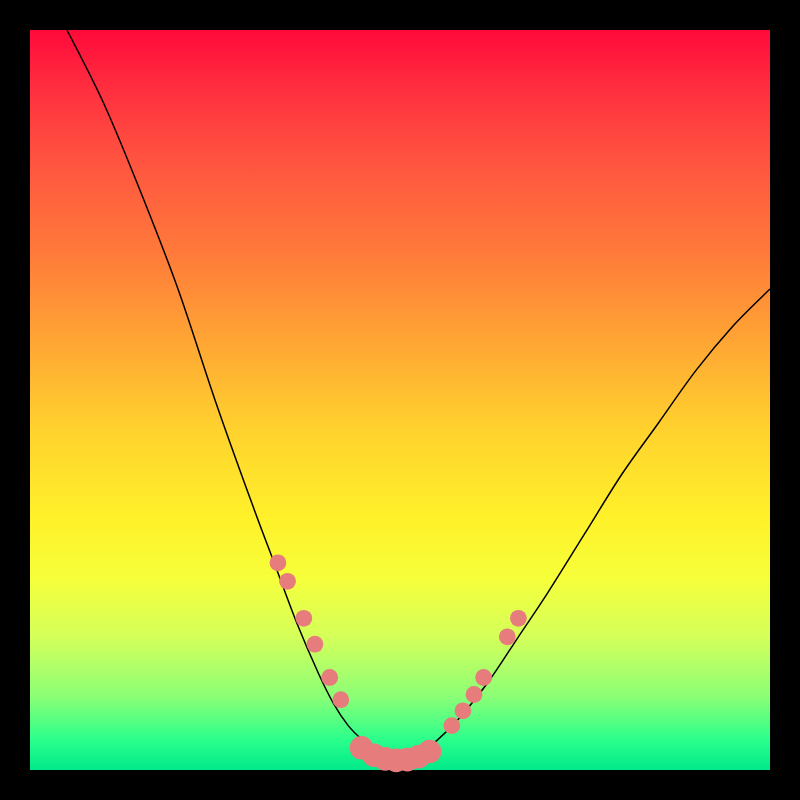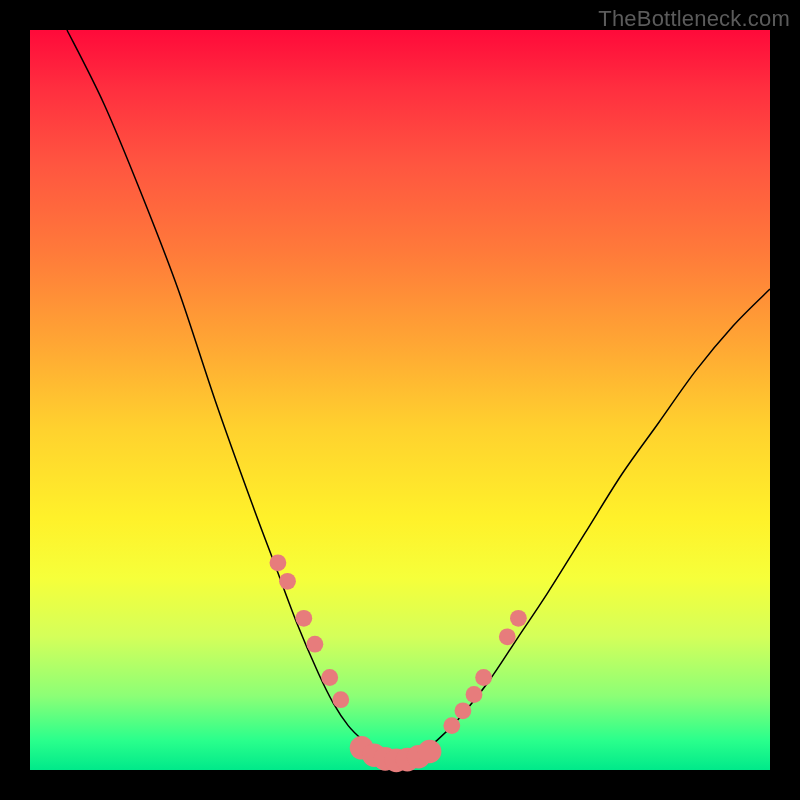--- a/index.html
+++ b/index.html
@@ -66,21 +66,20 @@
   }
   .marker-big {
     fill: #e77c7c;
     stroke: none;
   }
 </style>
 </head>
 <body>
 
 <div class="frame">
-  <div class="watermark">TheBottleneck.com</div>
   <div class="plot">
     <svg class="curve" viewBox="0 0 740 740">
       <path id="bottleneck-path" class="curve-path" d="M 37.0 0.0 C 43.2 12.3, 61.7 46.9, 74.0 74.0 C 86.3 101.1, 98.7 132.0, 111.0 162.8 C 123.3 193.6, 135.7 224.5, 148.0 259.0 C 160.3 293.5, 172.7 334.2, 185.0 370.0 C 197.3 405.8, 212.1 446.5, 222.0 473.6 C 231.9 500.7, 236.8 513.1, 244.2 532.8 C 251.6 552.5, 259.0 573.5, 266.4 592.0 C 273.8 610.5, 282.4 630.2, 288.6 643.8 C 294.8 657.4, 298.5 664.8, 303.4 673.4 C 308.3 682.0, 313.3 689.4, 318.2 695.6 C 323.1 701.8, 328.1 706.1, 333.0 710.4 C 337.9 714.7, 342.9 718.4, 347.8 721.5 C 352.7 724.6, 357.7 727.7, 362.6 728.9 C 367.5 730.1, 372.5 730.1, 377.4 728.9 C 382.3 727.7, 387.3 724.6, 392.2 721.5 C 397.1 718.4, 400.8 715.9, 407.0 710.4 C 413.2 704.9, 420.6 698.1, 429.2 688.2 C 437.8 678.3, 448.9 664.8, 458.8 651.2 C 468.7 637.6, 478.5 621.6, 488.4 606.8 C 498.3 592.0, 506.9 579.7, 518.0 562.4 C 529.1 545.1, 542.7 522.9, 555.0 503.2 C 567.3 483.5, 579.7 462.5, 592.0 444.0 C 604.3 425.5, 616.7 409.5, 629.0 392.2 C 641.3 374.9, 653.7 356.4, 666.0 340.4 C 678.3 324.4, 690.7 309.6, 703.0 296.0 C 715.3 282.4, 733.8 265.2, 740.0 259.0"></path>
       <g id="markers">
           <circle cx="247.9" cy="532.8" r="8.4" class="marker"></circle>
           <circle cx="257.5" cy="551.3" r="8.4" class="marker"></circle>
           <circle cx="273.8" cy="588.3" r="8.4" class="marker"></circle>
           <circle cx="284.9" cy="614.2" r="8.4" class="marker"></circle>
           <circle cx="299.7" cy="647.5" r="8.4" class="marker"></circle>
           <circle cx="310.8" cy="669.7" r="8.4" class="marker"></circle>

